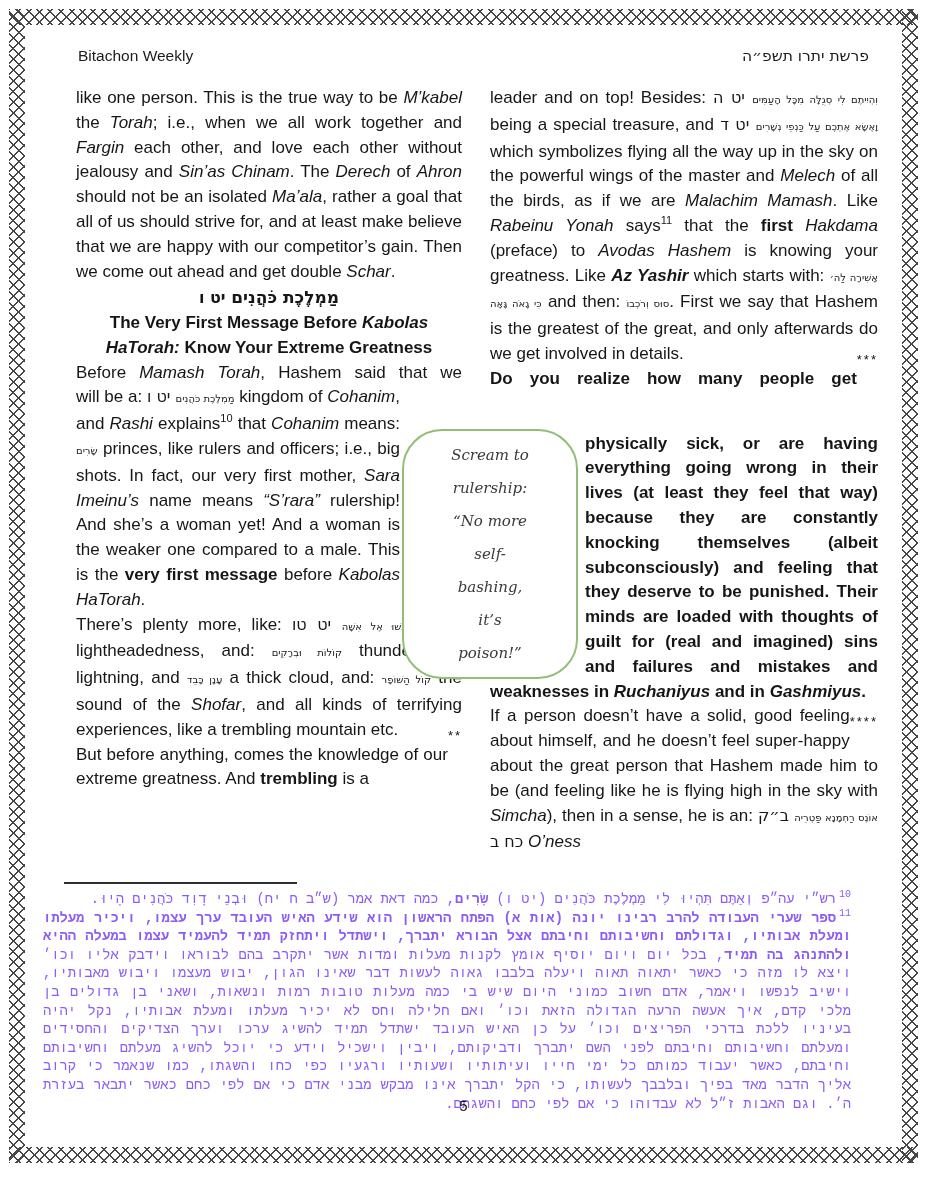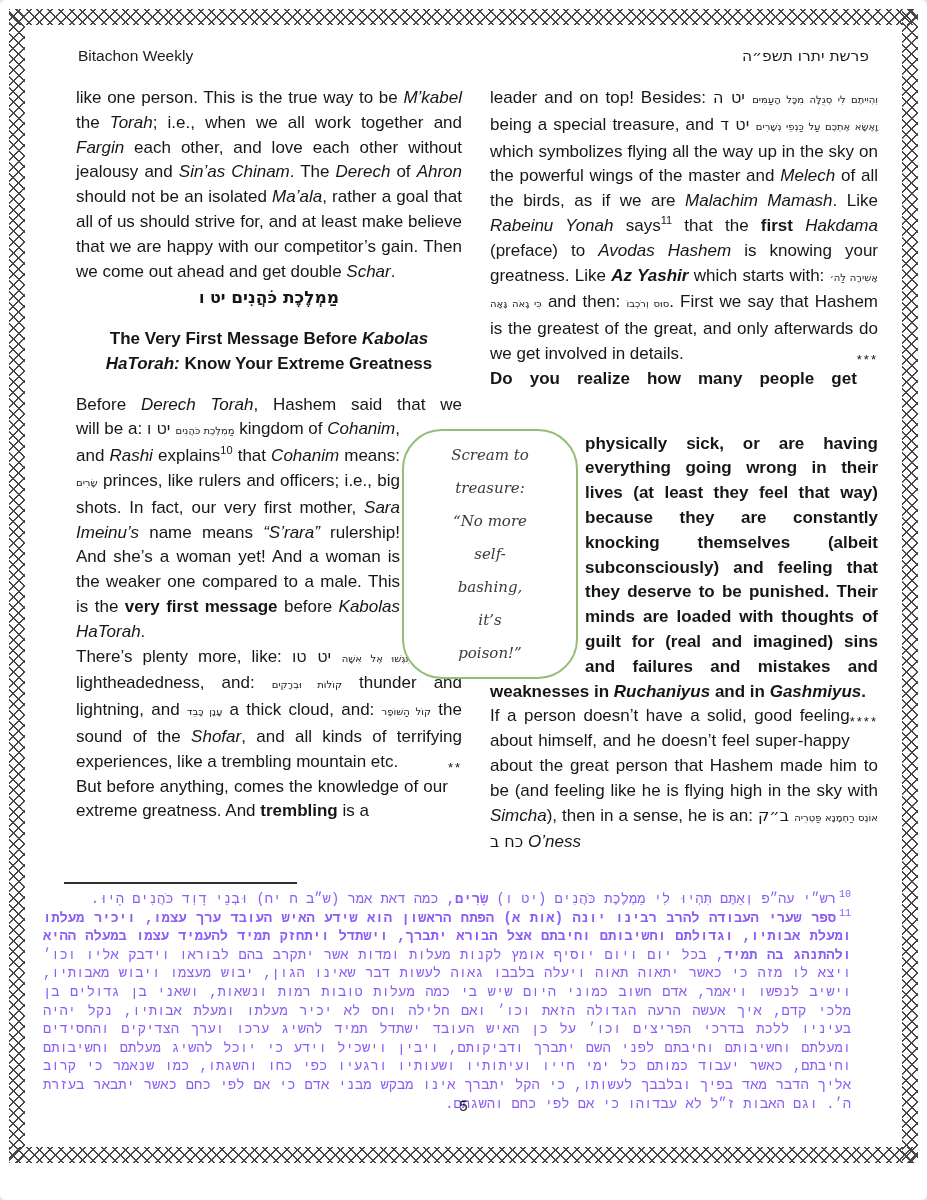--- a/index.html
+++ b/index.html
@@ -1,17 +1,17 @@
 <!DOCTYPE html>
 <html><head>
 <meta charset="utf-8">
 <style>
   html,body{margin:0;padding:0;background:#e8e8e8;}
   .page{position:relative;width:927px;height:1200px;background:#ffffff;overflow:hidden;
-        font-family:"Liberation Sans",sans-serif;color:#161616;border-radius:6px;}
+        font-family:"Liberation Sans",sans-serif;color:#161616;}
   
   .bframe{position:absolute;
     background-image:
       repeating-linear-gradient(45deg,#474747 0 1.4px,transparent 1.4px 7.6px),
       repeating-linear-gradient(135deg,#474747 0 1.4px,transparent 1.4px 7.6px);}
   .bf-top{left:9px;top:9px;width:909px;height:16px;}
   .bf-bottom{left:9px;top:1147px;width:909px;height:16px;}
   .bf-left{left:9px;top:9px;width:16px;height:1154px;}
   .bf-right{left:902px;top:9px;width:16px;height:1154px;}
 
@@ -21,21 +21,21 @@
 
   .col{position:absolute;top:86px;font-size:17px;line-height:24.8px;}
   .col-left{left:76px;width:386px;}
   .col-right{left:490px;width:388px;}
   .para{text-align:justify;margin:0;}
   .jlast{text-align-last:justify;}
   .wrap-left{width:324px;}
   .wrap-right{margin-left:95px;margin-top:40px;}
   .h-heb{text-align:center;font-weight:bold;font-size:17px;line-height:26px;margin:0;
          font-family:"DejaVu Sans",sans-serif;}
-  .h-en{text-align:center;font-weight:bold;line-height:24.6px;margin:16px;}
+  .h-en{text-align:center;font-weight:bold;line-height:24.6px;margin:0;}
 
   .r-i{font-style:italic;}
   .r-b{font-weight:bold;}
   .r-bi{font-weight:bold;font-style:italic;}
   .r-h{font-family:"DejaVu Sans",sans-serif;font-size:10px;}
   .r-hb{font-family:"DejaVu Sans",sans-serif;font-weight:bold;}
   .r-hs{font-family:"DejaVu Sans",sans-serif;font-size:16px;}
   sup.r-sup{font-size:11px;line-height:0;}
   .r-stars{float:right;font-size:13px;letter-spacing:2px;padding-top:6px;}
 
@@ -63,38 +63,38 @@
   <div class="bframe bf-left"></div>
   <div class="bframe bf-right"></div>
 
   <div class="hdr hdr-left">Bitachon Weekly</div>
   <div class="hdr hdr-right" dir="rtl">פרשת יתרו תשפ״ה</div>
 
   <div class="col col-left">
     <p class="para"><span>like one person. This is the true way to be </span><span class="r-i">M’kabel</span><span> the </span><span class="r-i">Torah</span><span>; i.e., when we all work together and </span><span class="r-i">Fargin</span><span> each other, and love each other without jealousy and </span><span class="r-i">Sin’as Chinam</span><span>. The </span><span class="r-i">Derech</span><span> of </span><span class="r-i">Ahron</span><span> should not be an isolated </span><span class="r-i">Ma’ala</span><span>, rather a goal that all of us should strive for, and at least make believe that we are happy with our competitor’s gain. Then we come out ahead and get double </span><span class="r-i">Schar</span><span>.</span></p>
     <p class="h-heb"><span class="r-hb">מַמְלֶכֶת כֹּהֲנִים</span><span class="r-hs"> יט ו</span></p>
     <p class="h-en"><span class="r-b">The Very First Message Before </span><span class="r-bi">Kabolas HaTorah:</span><span class="r-b"> Know Your Extreme Greatness</span></p>
-    <p class="para jlast"><span>Before </span><span class="r-i">Derech Torah</span><span>, Hashem said that we</span></p>
+    <p class="para jlast"><span>Before </span><span class="r-i">Mamash Torah</span><span>, Hashem said that we</span></p>
     <p class="para jlast wrap-left"><span>will be a: </span><span class="r-h">מַמְלֶכֶת כֹּהֲנִים</span><span class="r-hs"> יט ו</span><span> kingdom of </span><span class="r-i">Cohanim</span><span>, and </span><span class="r-i">Rashi</span><span> explains</span><sup class="r-sup">10</sup><span> that </span><span class="r-i">Cohanim</span><span> means: </span><span class="r-h">שָׂרִים</span><span> princes, like rulers and officers; i.e., big shots. In fact, our very first mother, </span><span class="r-i">Sara Imeinu’s</span><span> name means </span><span class="r-i">“S’rara”</span><span> rulership! And she’s a woman yet! And a woman is the weaker one compared to a male. This is the </span><span class="r-b">very first message</span><span> before </span><span class="r-i">Kabolas HaTorah</span><span>.</span></p>
     <p class="para"><span>There’s plenty more, like: </span><span class="r-h">אַל תִּגְּשׁוּ אֶל אִשָּׁה</span><span class="r-hs"> יט טו</span><span> no lightheadedness, and: </span><span class="r-h">קוֹלוֹת וּבְרָקִים</span><span> thunder and lightning, and </span><span class="r-h">עָנָן כָּבֵד</span><span> a thick cloud, and: </span><span class="r-h">קוֹל הַשּׁוֹפָר</span><span> the sound of the </span><span class="r-i">Shofar</span><span>, and all kinds of terrifying experiences, like a trembling mountain etc.</span><span class="r-stars">**</span></p>
     <p class="para"><span>But before anything, comes the knowledge of our extreme greatness. And </span><span class="r-b">trembling</span><span> is a</span></p>
   </div>
 
   <div class="col col-right">
     <p class="para"><span>leader and on top! Besides: </span><span class="r-h">וִהְיִיתֶם לִי סְגֻלָּה מִכָּל הָעַמִּים</span><span class="r-hs"> יט ה</span><span> being a special treasure, and </span><span class="r-h">וָאֶשָּׂא אֶתְכֶם עַל כַּנְפֵי נְשָׁרִים</span><span class="r-hs"> יט ד</span><span> which symbolizes flying all the way up in the sky on the powerful wings of the master and </span><span class="r-i">Melech</span><span> of all the birds, as if we are </span><span class="r-i">Malachim Mamash</span><span>. Like </span><span class="r-i">Rabeinu Yonah</span><span> says</span><sup class="r-sup">11</sup><span> that the </span><span class="r-b">first</span><span> </span><span class="r-i">Hakdama</span><span> (preface) to </span><span class="r-i">Avodas Hashem</span><span> is knowing your greatness. Like </span><span class="r-bi">Az Yashir</span><span> which starts with: </span><span class="r-h">אָשִׁירָה לַה׳ כִּי גָאֹה גָּאָה</span><span> and then: </span><span class="r-h">סוּס וְרֹכְבוֹ</span><span>. First we say that Hashem is the greatest of the great, and only afterwards do we get involved in details.</span><span class="r-stars">***</span></p>
     <p class="para jlast"><span class="r-b">Do you realize how many people get</span></p>
     <p class="para jlast wrap-right"><span class="r-b">physically sick, or are having everything going wrong in their lives (at least they feel that way) because they are constantly knocking themselves (albeit subconsciously) and feeling that they deserve to be punished. Their minds are loaded with thoughts of guilt for (real and imagined) sins and failures and mistakes and</span></p>
     <p class="para"><span class="r-b">weaknesses in </span><span class="r-bi">Ruchaniyus</span><span class="r-b"> and in </span><span class="r-bi">Gashmiyus</span><span class="r-b">.</span><span class="r-stars">****</span></p>
     <p class="para"><span>If a person doesn’t have a solid, good feeling about himself, and he doesn’t feel super-happy about the great person that Hashem made him to be (and feeling like he is flying high in the sky with </span><span class="r-i">Simcha</span><span>), then in a sense, he is an: </span><span class="r-h">אוֹנֶס רַחְמָנָא פַּטְרֵיה</span><span class="r-hs"> ב״ק כח ב</span><span> </span><span class="r-i">O’ness</span></p>
   </div>
 
   <div class="callout">
     <div class="callout-text">
         <div>Scream to</div>
-        <div>treasure:</div>
+        <div>rulership:</div>
         <div>“No more</div>
         <div>self-</div>
         <div>bashing,</div>
         <div>it’s</div>
         <div>poison!”</div>
       </div>
   </div>
 
   <div class="fnsep"></div>
 

